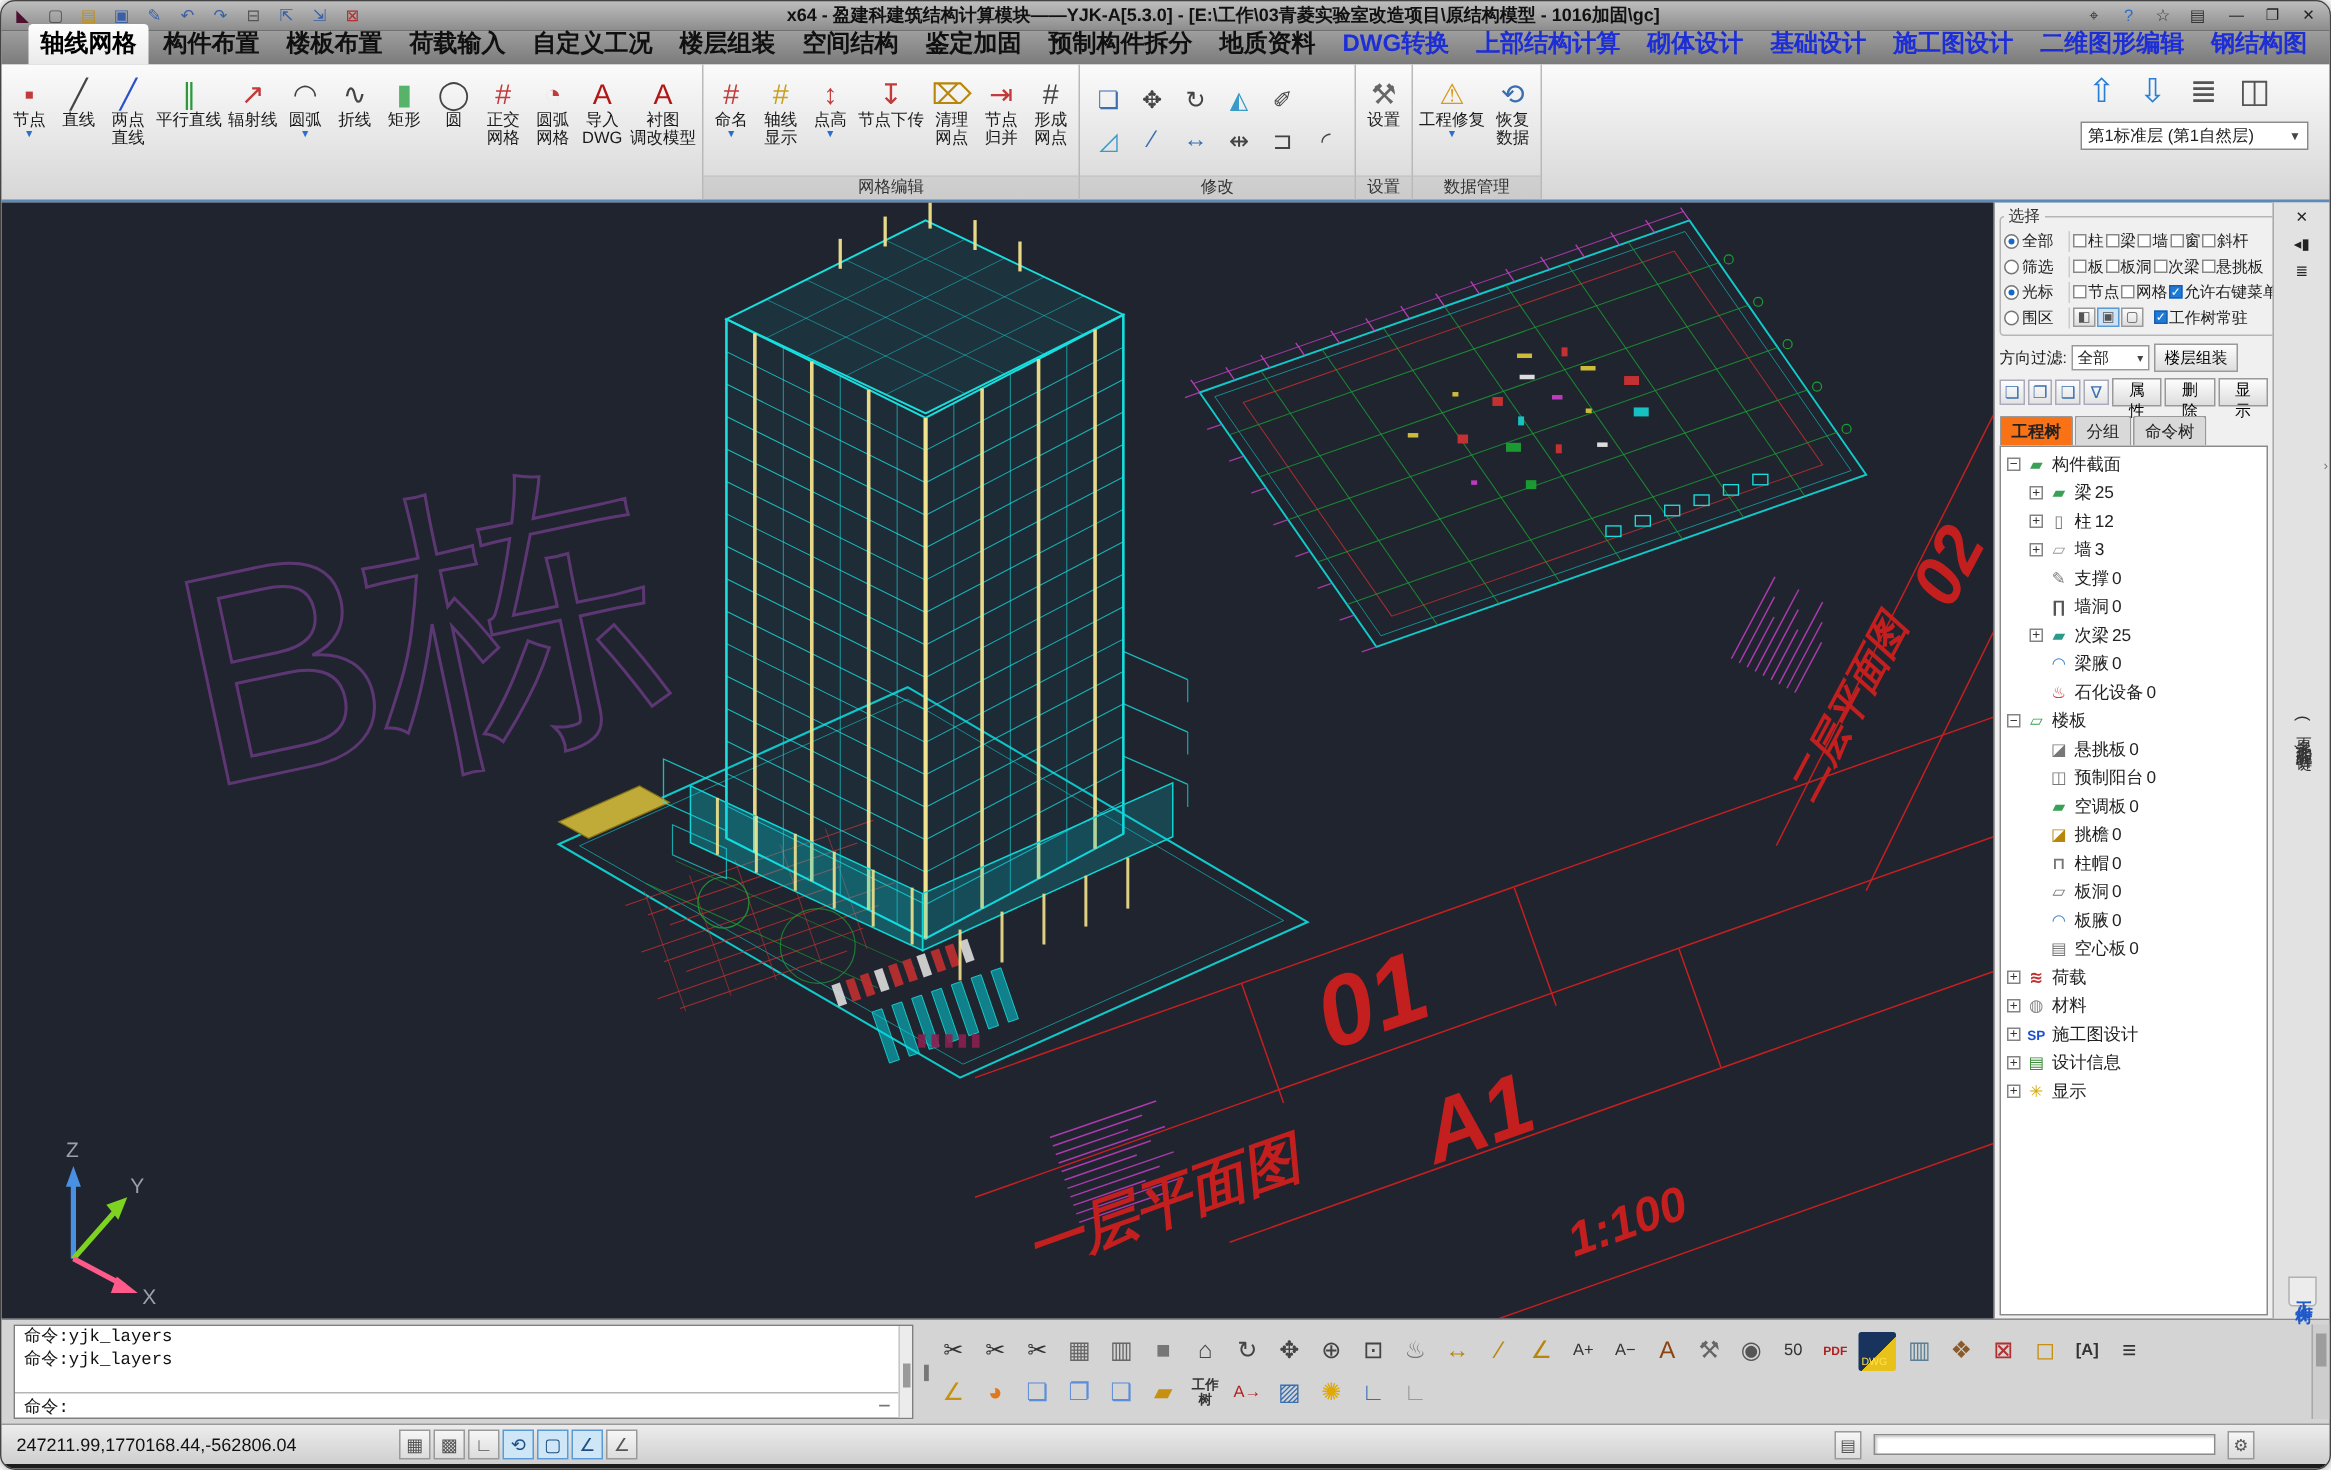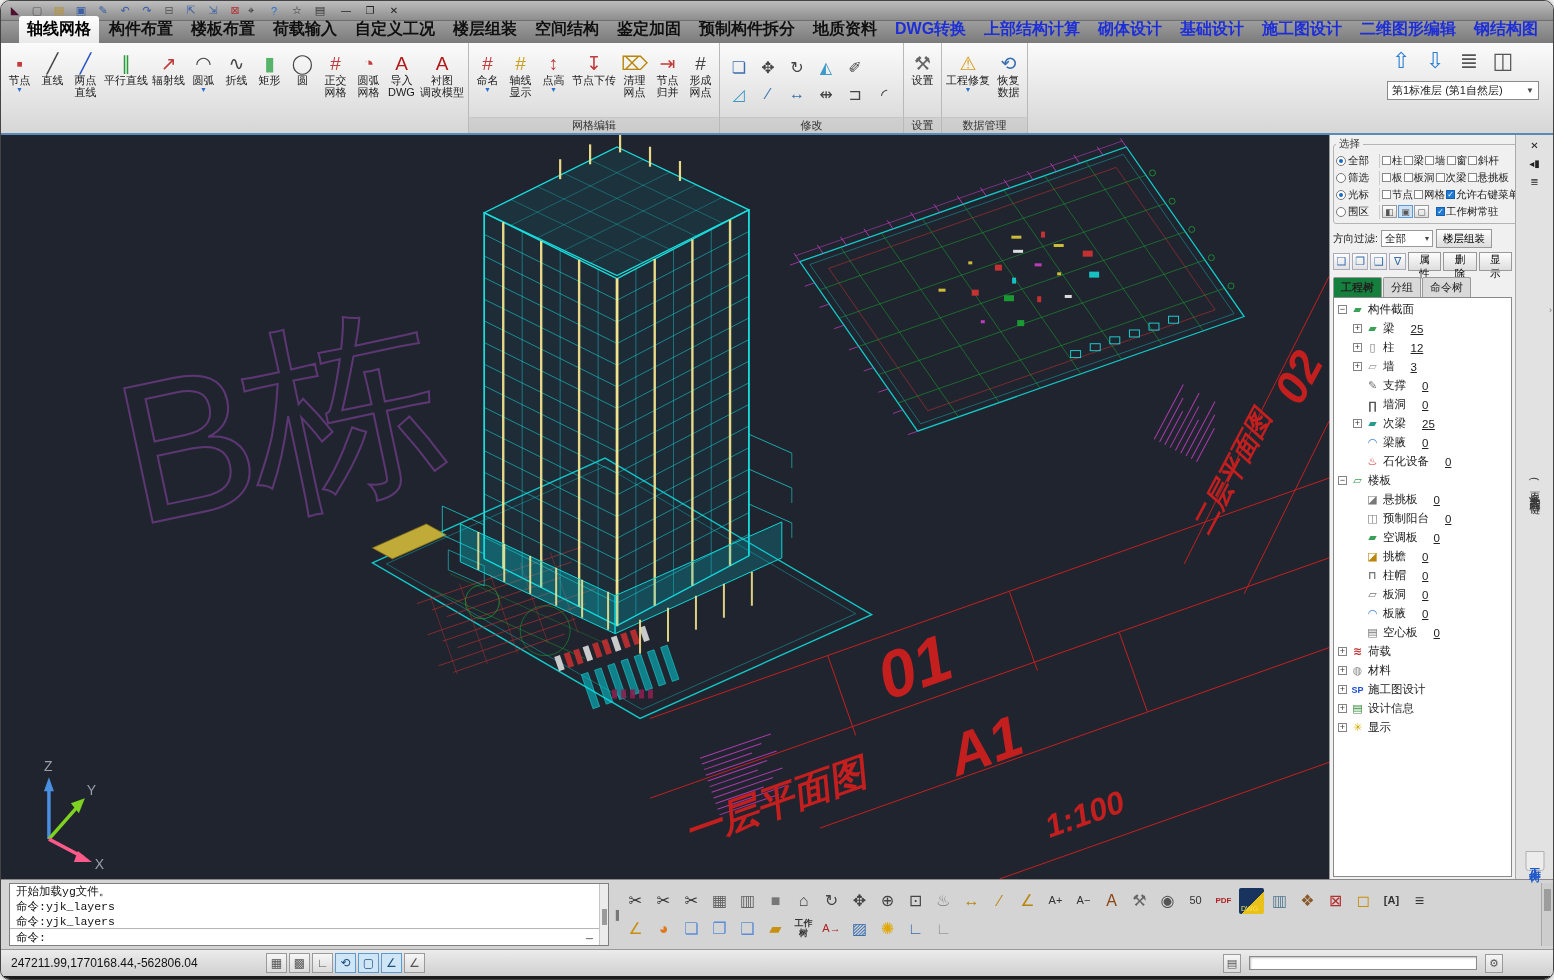--- a/index.html
+++ b/index.html
@@ -71,28 +71,28 @@
   .fselect{width:52px;height:17px;background:#fff;border:1px solid #999;display:flex;align-items:center;
            justify-content:space-between;padding:0 3px;}
   .pbtn{font-size:10.5px;height:19px;border:1px solid #999;background:linear-gradient(#fdfdfd,#ddd);
         padding:0 6px;font-family:inherit;}
   .iconrow{display:flex;align-items:center;gap:2px;margin:2px 0 4px;}
   .pibtn{width:18px;height:17px;border:1px solid #aab;background:linear-gradient(#fdfdfd,#e2e2e2);font-size:11px;
          display:flex;align-items:center;justify-content:center;color:#3a6fb0;}
   .ptabs{display:flex;margin-top:2px;}
   .ptab{padding:2px 7px;font-size:11px;border:1px solid #999;border-bottom:none;background:#d9d9d9;
         border-radius:2px 2px 0 0;margin-right:1px;}
-  .ptab.active{background:#15803d;font-weight:bold;}
+  .ptab.active{background:#f97316;font-weight:bold;}
   .tree{flex:1;background:#fff;border:1px solid #8a8a8a;overflow:hidden;padding:2px 0;}
   .titem{height:19px;display:flex;align-items:center;font-size:11.5px;white-space:nowrap;}
   .texp{width:9px;height:9px;border:1px solid #848484;background:#fff;font-size:9px;line-height:7px;
         text-align:center;margin:0 3px 0 0;color:#333;flex:0 0 auto;}
   .texp.none{border:none;background:transparent;}
   .ticon{width:15px;text-align:center;font-size:11px;margin-right:3px;flex:0 0 auto;font-weight:bold;}
-  .tcount{margin-left:16px;color:#222;text-decoration:underline;}
+  .tcount{margin-left:2px;color:#222;}
   
   .strip{width:38px;background:#e2e2e2;border-left:1px solid #aaa;position:relative;display:flex;
          flex-direction:column;align-items:center;}
   .stripbtn{width:16px;height:15px;display:flex;align-items:center;justify-content:center;font-size:10px;
             color:#222;margin-top:3px;}
   .striptext{writing-mode:vertical-rl;font-size:11px;color:#333;position:absolute;top:46%;left:50%;
              transform:translateX(-50%);letter-spacing:2px;}
   .striptab{writing-mode:vertical-rl;font-size:11.5px;font-weight:bold;color:#1f58c8;position:absolute;
             bottom:8px;left:50%;transform:translateX(-50%);border:1px solid #b0b0b0;background:#ececec;
             padding:6px 1px;border-radius:0 0 3px 3px;letter-spacing:2px;}
@@ -145,20 +145,21 @@
         <span class="qicon" style="color: rgb(184, 145, 42);">▤</span>
         <span class="qicon" style="color: rgb(58, 95, 165);">▣</span>
         <span class="qicon" style="color: rgb(58, 95, 165);">✎</span>
         <span class="qicon" style="color: rgb(58, 95, 165);">↶</span>
         <span class="qicon" style="color: rgb(58, 95, 165);">↷</span>
         <span class="qicon" style="color: rgb(85, 85, 85);">⊟</span>
         <span class="qicon" style="color: rgb(58, 95, 165);">⇱</span>
         <span class="qicon" style="color: rgb(58, 95, 165);">⇲</span>
         <span class="qicon" style="color: rgb(179, 48, 48);">⊠</span>
       </div>
+    <div class="title">x64 - 盈建科建筑结构计算模块——YJK-A[5.3.0] - [E:\工作\03青菱实验室改造项目\原结构模型 - 1016加固\gc]</div>
     <div class="tricons" id="trIcons">
         <span class="qicon" style="color: rgb(51, 51, 51);">⌖</span>
         <span class="qicon" style="color: rgb(42, 111, 208);">?</span>
         <span class="qicon" style="color: rgb(51, 51, 51);">☆</span>
         <span class="qicon" style="color: rgb(51, 51, 51);">▤</span>
       </div>
     <div class="winctl" id="winCtl">
         <span class="wbtn">—</span>
         <span class="wbtn">❐</span>
         <span class="wbtn">✕</span>
@@ -872,21 +873,20 @@
       <span class="stripbtn">≣</span>
       <span class="chev" style="top:170px">›</span>
       <div class="striptext">(更多功能在右键)</div>
       <div class="striptab">工作树</div>
     </div>
   </div>
 
   <div class="cmd">
     <div class="cmdbox">
       <div id="cmdHist">
-          <div class="chline">开始加载yg文件。</div>
           <div class="chline">命令:yjk_layers</div>
           <div class="chline">命令:yjk_layers</div>
         </div>
       <div class="cmdinput">
         <span>命令:</span>
         <span class="cmddash">—</span>
       </div>
       <div class="cscroll">
           <div class="thumb"></div>
         </div>

